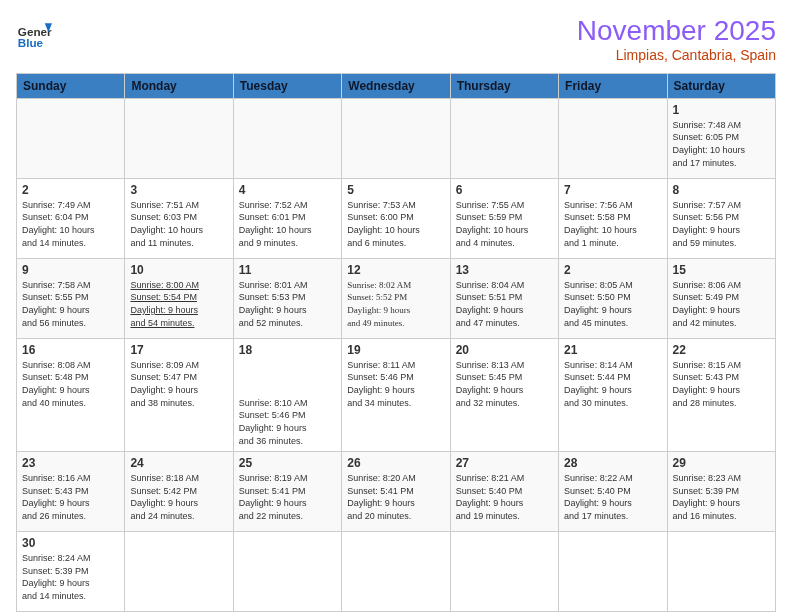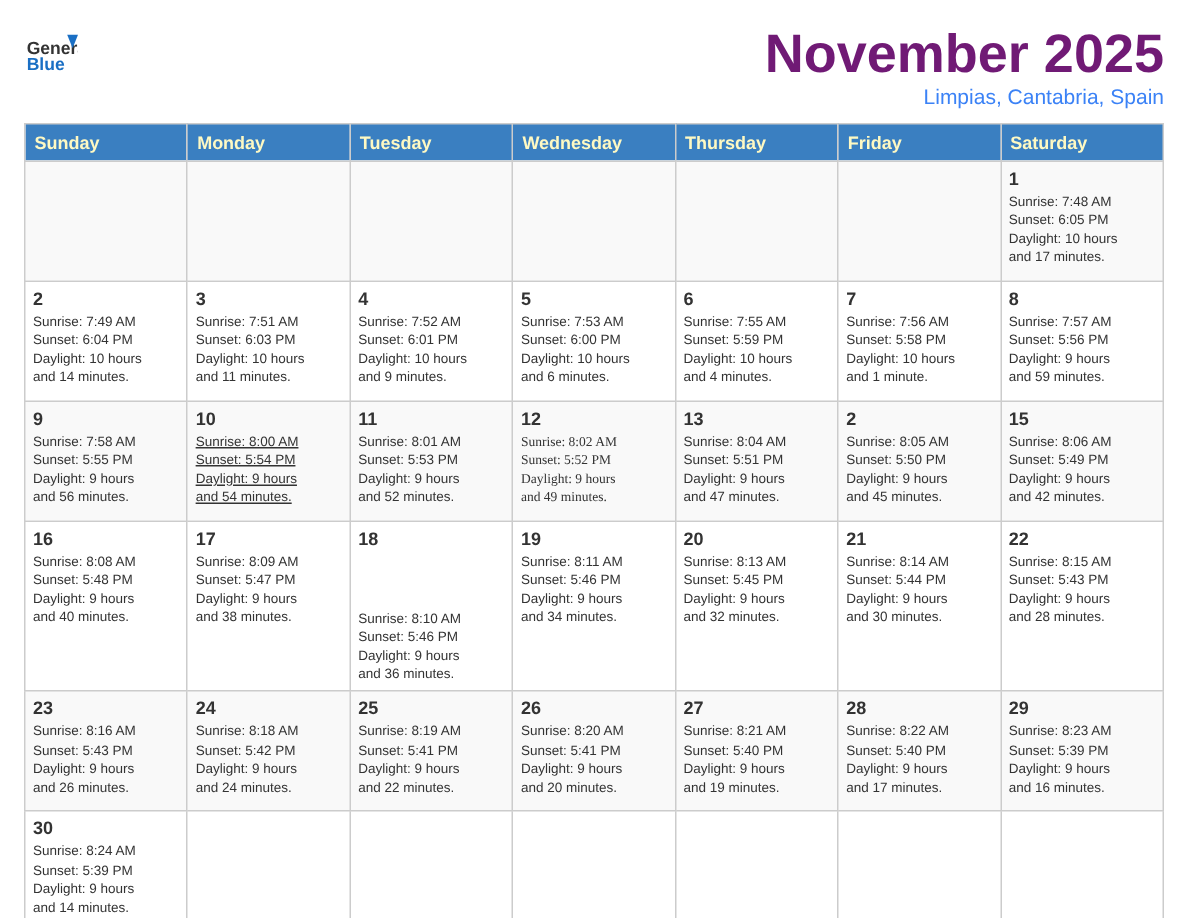--- a/index.html
+++ b/index.html
@@ -22,37 +22,37 @@
       gap: 4px;
     }
     .logo-icon {
       width: 36px;
       height: 36px;
     }
     .title-area {
       text-align: right;
     }
     .calendar-title {
-      font-size: 36px;
-      font-weight: bold;
-      color: #701a75;
+      font-size: 28px;
+      font-weight: normal;
+      color: #8b5cf6;
       line-height: 1.1;
     }
     .calendar-subtitle {
       font-size: 14px;
-      color: #3b82f6;
+      color: #c2410c;
     }
     table {
       width: 100%;
       border-collapse: collapse;
       font-size: 10px;
     }
     thead th {
       background-color: #3a7fc1;
-      color: #fef9c3;
+      color: #0f172a;
       font-size: 12px;
       font-weight: bold;
       padding: 5px 6px;
       text-align: left;
       border: 1px solid #ccc;
     }
     tbody td {
       border: 1px solid #ccc;
       vertical-align: top;
       padding: 4px 5px;

